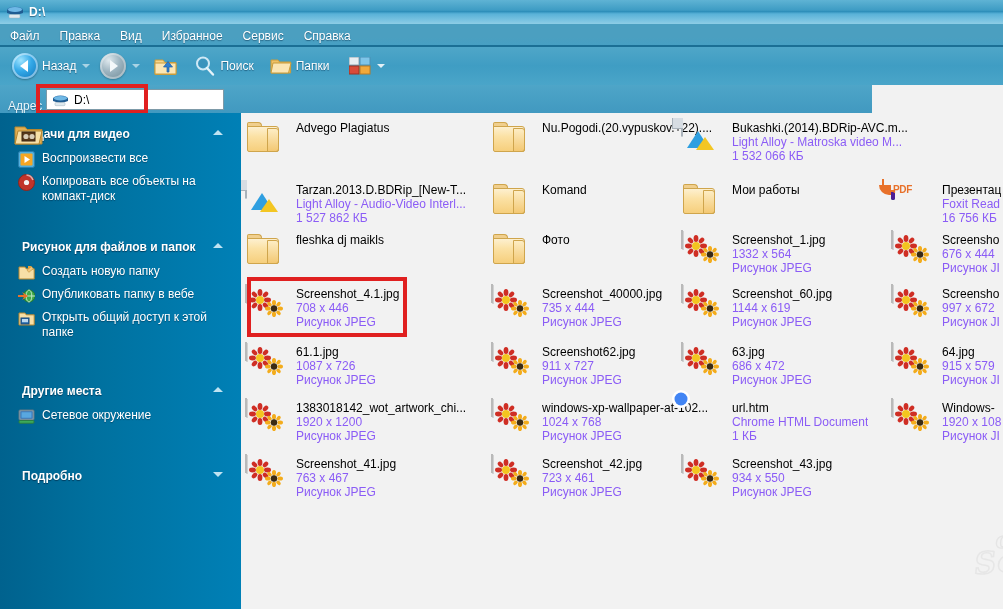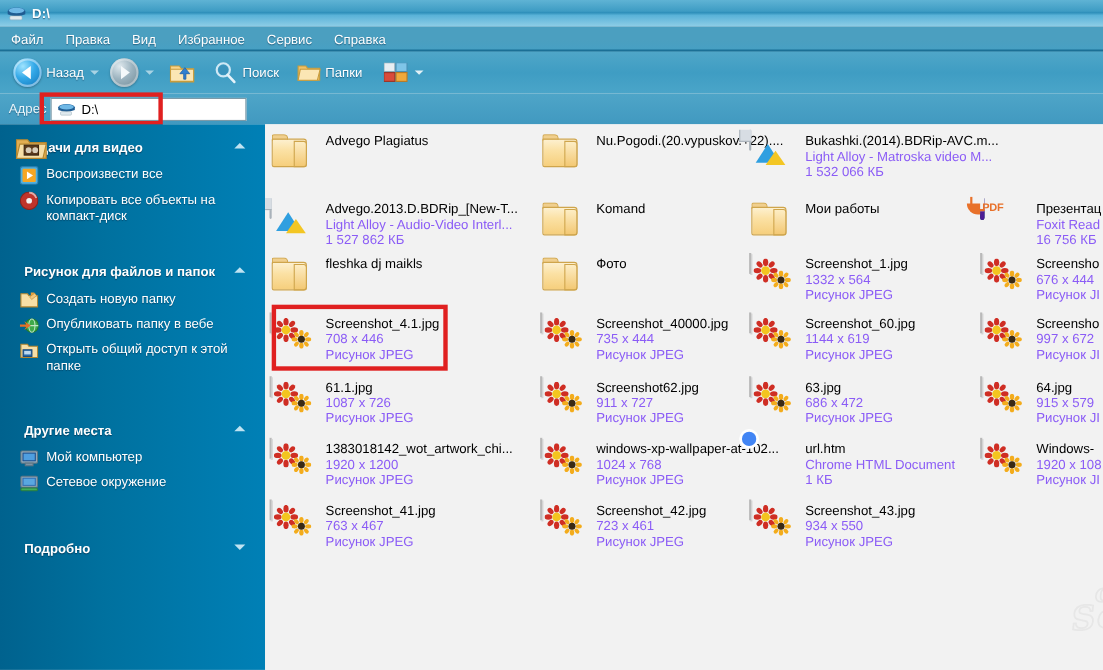--- a/index.html
+++ b/index.html
@@ -46,23 +46,23 @@
   .navcirc.back i { border-top:6px solid transparent;border-bottom:6px solid transparent;border-right:8px solid #ffffff; margin-left:-1px; }
   .navcirc.fwd  i { border-top:6px solid transparent;border-bottom:6px solid transparent;border-left:8px solid #f4f8fa; margin-left:1px; }
 
   .ic-upfolder { width:24px;height:20px; position:relative; }
   .ic-search { width:22px;height:22px; position:relative; }
   .ic-folders { width:22px;height:18px; position:relative; }
   .ic-views { width:22px;height:18px; position:relative; }
 
   
   .addrbar {
-    position:absolute; left:0; top:85px; width:1003px; height:28px;
+    position:absolute; left:0; top:85px; width:872px; height:28px;
     background: linear-gradient(to bottom,#4ea5c8 0%, #4199c0 100%);
-    display:flex; align-items:center; padding-left:8px;
+    display:flex; align-items:flex-end; padding-left:8px;
   }
   .addr-label { color:#e9f6fb; font-size:12px; width:46px; text-shadow:0 1px 1px rgba(0,40,70,.45); }
   .addr-field {
     position:absolute; left:46px; top:89px; width:178px; height:21px;
     background:#ffffff; border:1px solid #7d9aa8; display:flex; align-items:center; padding-left:5px; gap:5px;
   }
   .drive-icon { width:17px;height:13px; position:relative; flex:0 0 auto; }
   .addr-text { font-size:12px; color:#000; }
   .addr-annot {
     position:absolute; left:36px; top:84px; width:112px; height:30px;
@@ -347,31 +347,20 @@
 
     <div class="panel" style="margin-top:22px">
       <div class="panel-head">
         <span class="ttl">Другие места</span>
         <span class="chev up"></span>
       </div>
       <div class="panel-items">
         <div class="pitem">
           <span class="pico">
             <svg viewBox="0 0 17 17" width="17" height="17">
-              <rect x="1" y="2" width="15" height="11" rx="1" fill="#9fb4c0" stroke="#5f7685"></rect>
-              <rect x="2.4" y="3.4" width="12.2" height="8" fill="#1f4f8c"></rect>
-              <rect x="3.4" y="4.4" width="10.2" height="6" fill="#4f9fe0"></rect>
-              <rect x="5" y="13" width="7" height="2.4" fill="#7d94a3" stroke="#5f7685"></rect>
-            </svg>
-          </span>
-          <span class="lbl">Мой компьютер</span>
-        </div>
-        <div class="pitem">
-          <span class="pico">
-            <svg viewBox="0 0 17 17" width="17" height="17">
               <rect x="1" y="2" width="15" height="10" rx="1" fill="#8fa7b5" stroke="#5f7685"></rect>
               <rect x="2.4" y="3.3" width="12.2" height="7.4" fill="#2f6fb5"></rect>
               <rect x="3.4" y="4.2" width="10.2" height="5.6" fill="#59a7e0"></rect>
               <rect x="1" y="12.6" width="15" height="2.6" rx="1" fill="#3faf5c" stroke="#2a7d40"></rect>
             </svg>
           </span>
           <span class="lbl">Сетевое окружение</span>
         </div>
       </div>
     </div>
@@ -388,21 +377,21 @@
     <div class="grid" id="file-grid">
         <div class="fitem" style="left: 4px; top: 6px;">
           <span class="fico"><span class="ico-folder"><span class="bk"></span><span class="ft"></span><span class="fr"></span></span></span>
           <div class="finfo">
             <div class="fname">Advego Plagiatus</div>
           </div>
         </div>
         <div class="fitem" style="left: 4px; top: 68px;">
           <span class="fico"><span class="ico-la"><span class="corner"></span><span class="tri-b"></span><span class="tri-y"></span></span></span>
           <div class="finfo">
-            <div class="fname">Advego.2013.D.BDRip_[New-T...</div>
+            <div class="fname">Tarzan.2013.D.BDRip_[New-T...</div>
             <div class="fmeta">Light Alloy - Audio-Video Interl...</div>
             <div class="fmeta">1 527 862 КБ</div>
           </div>
         </div>
         <div class="fitem" style="left: 4px; top: 118px;">
           <span class="fico"><span class="ico-folder"><span class="bk"></span><span class="ft"></span><span class="fr"></span></span></span>
           <div class="finfo">
             <div class="fname">fleshka dj maikls</div>
           </div>
         </div>

